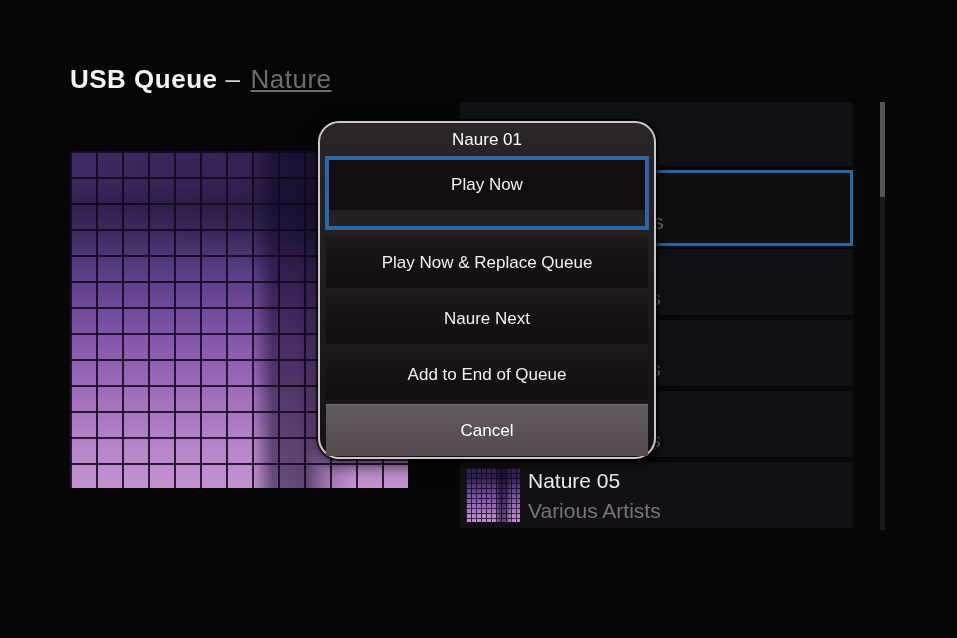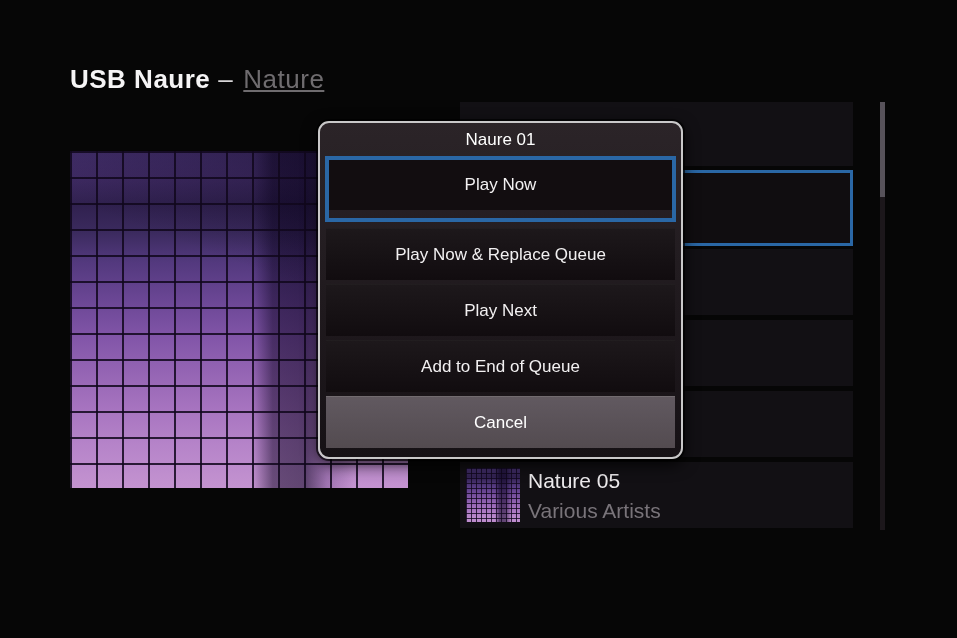--- a/index.html
+++ b/index.html
@@ -55,22 +55,22 @@
   .row .meta{position:absolute;left:68px;top:4px;right:6px;overflow:hidden;white-space:nowrap;}
   .row .t-title{font-size:21px;color:#eceaec;line-height:30px;}
   .row .t-artist{font-size:21px;color:#79747a;line-height:29px;}
 
   
   .scrollbar{position:absolute;left:880px;top:102px;width:5px;height:428px;background:#1c171b;}
   .scroll-thumb{position:absolute;left:0;top:0;width:5px;height:95px;background:#57525a;}
 
   
   .dialog{
-    position:absolute;left:318px;top:121px;width:365px;height:338px;
-    box-sizing:border-box;border:2px solid #c9c8c9;border-radius:11px;
+    position:absolute;left:318px;top:121px;width:338px;height:338px;
+    box-sizing:border-box;border:2px solid #c9c8c9;border-radius:21px;
     background:linear-gradient(#2b2428,#161115);
     box-shadow:0 0 0 2px rgba(0,0,0,0.65), 0 5px 16px rgba(0,0,0,0.85);
     padding:0 6px;z-index:10;
   }
   .dlg-title{
     height:33px;line-height:33px;text-align:center;
     font-size:17px;color:#ffffff;
   }
   .dlg-btn{
     height:52px;line-height:52px;text-align:center;
@@ -78,32 +78,32 @@
     background:linear-gradient(#1d181b,#110c0f);
     border-top:1px solid rgba(255,255,255,0.07);
     box-sizing:border-box;
     margin-bottom:4px;
     cursor:pointer;
   }
   .focus-ring{
     border:4px solid #2a67a5;
     margin:0 -1px 6px -1px;
   }
-  .focus-ring .dlg-btn{height:50px;line-height:50px;margin-bottom:8px;border-top:none;background:#120d10;text-align:center;}
+  .focus-ring .dlg-btn{height:50px;line-height:50px;margin-bottom:16px;border-top:none;background:#120d10;text-align:center;}
   .dlg-btn.cancel{
     background:linear-gradient(#615960,#534b50);
     border-top:1px solid rgba(255,255,255,0.18);
     color:#ffffff;
   }
 </style>
 </head>
 <body>
 
 <div class="header">
-  <span class="title">USB Naure</span><span class="sep">–</span><span class="subtitle">Nature</span>
+  <span class="title">USB Queue</span><span class="sep">–</span><span class="subtitle">Nature</span>
 </div>
 
 <div class="album-art mosaic"></div>
 
 <div class="list-panel">
 
   <div class="row empty"></div>
 
   <div class="row selected">
     <div class="thumb mosaic-thumb"></div>
@@ -153,18 +153,18 @@
 
 <div class="dialog">
   <div class="dlg-title">Naure 01</div>
 
   <div class="focus-ring">
     <div class="dlg-btn">Play Now</div>
   </div>
 
   <div class="dlg-btn">Play Now &amp; Replace Queue</div>
 
-  <div class="dlg-btn">Play Next</div>
+  <div class="dlg-btn">Naure Next</div>
 
   <div class="dlg-btn">Add to End of Queue</div>
 
   <div class="dlg-btn cancel">Cancel</div>
 </div>
 
 </body></html>

